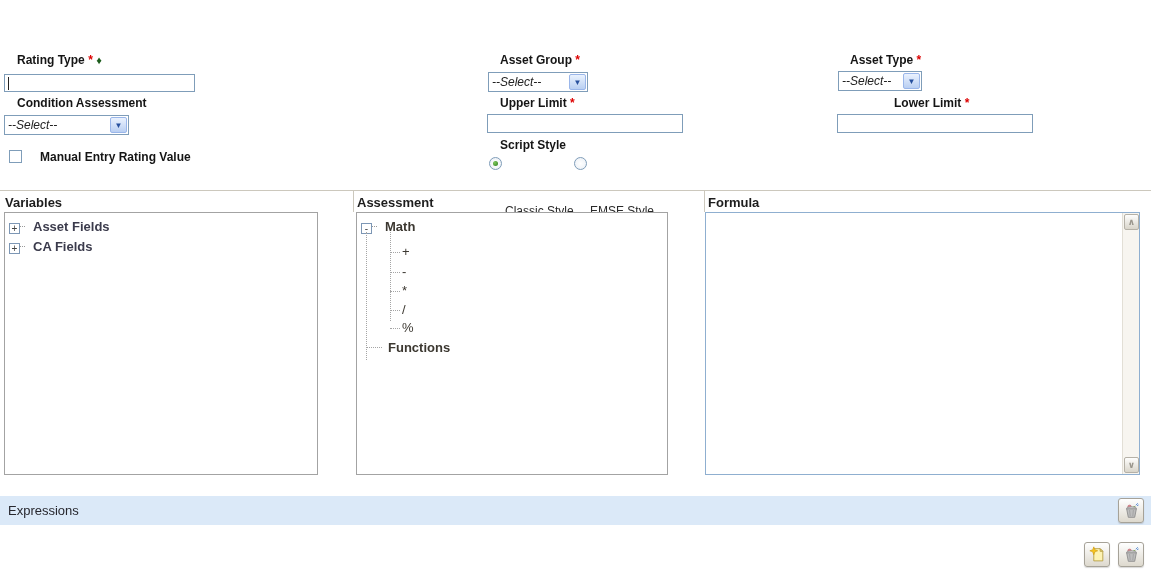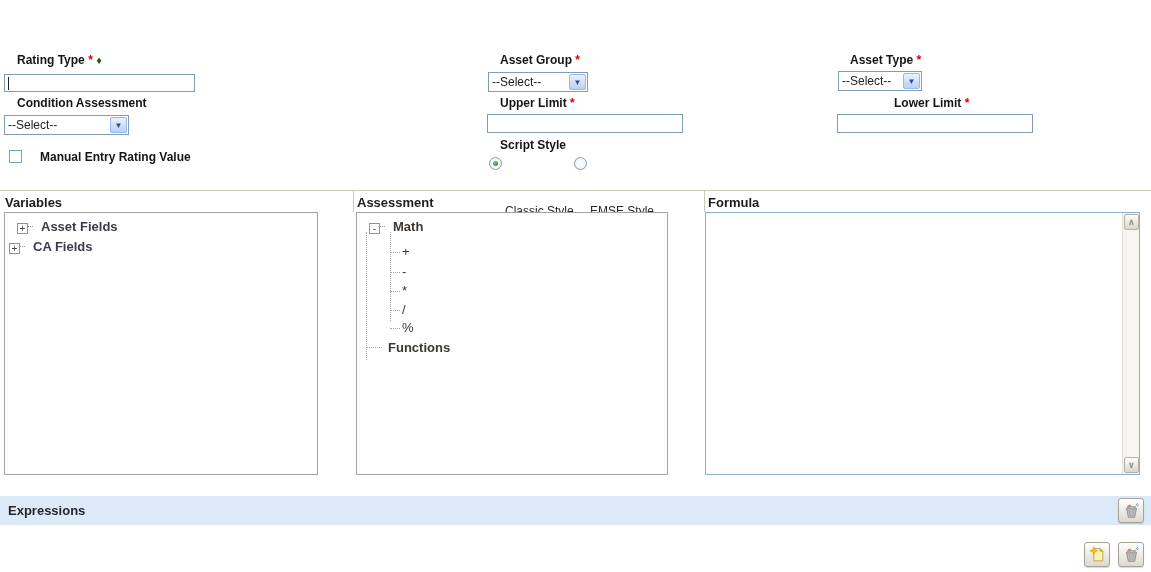--- a/index.html
+++ b/index.html
@@ -19,21 +19,21 @@
   
   .flabel { position:absolute; font-size:12px; font-weight:bold; color:#151515; white-space:nowrap;padding-left:12px; }
   .req { color:#dd0000; font-weight:bold; }
   .diamond { color:#1c5c1c; font-size:11px; }
   .tinput { position:absolute; border:1px solid #7f9db9; background:#fff; font-size:12px;
             padding:0 3px; color:#222; font-family:inherit; }
   .caret { position:absolute; left:3px; top:2px; width:1px; height:13px; background:#222; }
 
   .xpselect { position:absolute; height:20px; border:1px solid #7f9db9; background:#fff;
               display:flex; align-items:center; font-size:12px; color:#222; cursor:pointer; }
-  .xpselect .sel-txt { flex:1; padding-left:3px; white-space:nowrap; overflow:hidden; }
+  .xpselect .sel-txt { flex:1; padding-left:3px; white-space:nowrap; overflow:hidden;font-style:italic; }
   .arrowbtn { width:17px; align-self:stretch; margin:1px; border:1px solid #9ab6ea; border-radius:2px;
               background:linear-gradient(#eaf2fe,#b9cff2); display:flex; align-items:center;
               justify-content:center; color:#27509e; font-size:8px; }
 
   .checkbox { position:absolute; width:13px; height:13px; border:1px solid #7f9db9; background:#fff; }
   .radio { position:absolute; width:13px; height:13px; border:1px solid #7f9db9; border-radius:50%;
            background:radial-gradient(#ffffff,#e9eef4); }
   .radio .dot { position:absolute; left:3px; top:3px; width:5px; height:5px; border-radius:50%;
                 background:radial-gradient(circle at 35% 35%, #7cc75a, #2e7d1f); }
   .rlabel { position:absolute; font-size:12px; color:#2a2a2a; white-space:nowrap;margin-top:47px; }
@@ -60,21 +60,21 @@
   
   .sbtrack { position:absolute; right:0; top:0; width:17px; height:100%;
              background:#f7f5f0; border-left:1px solid #e2dfd6; }
   .sbbtn { position:absolute; left:1px; width:15px; height:16px; border:1px solid #b5b1a7;
            border-radius:2px; background:linear-gradient(#fefefd,#d9d5ca);
            color:#9a968c; font-size:9px; font-weight:bold;
            display:flex; align-items:center; justify-content:center; }
 
   
   .secbar { position:absolute; left:0; width:1151px; background:#dbe9f8; display:flex; align-items:center; }
-  .sectitle { font-size:13px; font-weight:bold; color:#27272e; padding-left:8px; }
+  .sectitle { font-size:13px; font-weight:normal; color:#27272e; padding-left:8px; }
   .iconbtn { position:absolute; width:26px; height:25px; border:1px solid #a6a298; border-radius:3px;
              background:linear-gradient(#ffffff,#ddd9ce); display:flex; align-items:center;
              justify-content:center; cursor:pointer; box-shadow:0 1px 1px rgba(100,100,100,.25); }
 </style>
 </head>
 <body>
 
 <div class="screen">
 
 
@@ -138,31 +138,31 @@
   <div class="tinput" style="left:837px; top:114px; width:196px; height:19px;">
     <span></span>
   </div>
 
   <div class="hdiv"></div>
   <div class="vdiv" style="left:353px;"></div>
   <div class="vdiv" style="left:704px;"></div>
 
   <div class="ptitle" style="left:5px; top:195px;">Variables</div>
   <div class="panelbox" style="left:4px; width:314px;">
-    <div class="treerow" style="left:12px; top:6px;">
+    <div class="treerow" style="left:4px; top:6px;">
       <span class="expbox">+</span><span class="expdash"></span><span class="tlabel">Asset Fields</span>
     </div>
     <div class="treerow" style="left:4px; top:26px;">
       <span class="expbox">+</span><span class="expdash"></span><span class="tlabel">CA Fields</span>
     </div>
   </div>
 
   <div class="ptitle" style="left:357px; top:195px;">Assessment</div>
   <div class="panelbox" style="left:356px; width:312px;">
-    <div class="treerow" style="left:4px; top:6px;margin-left:8px;">
+    <div class="treerow" style="left:4px; top:6px;">
       <span class="expbox">-</span><span class="expdash"></span><span class="olabel">Math</span>
     </div>
     <div class="dotv" style="left:9px; top:19px; height:128px;"></div>
     <div class="dotv" style="left:33px; top:19px; height:89px;"></div>
 
     <div class="doth" style="left:33px; top:39px; width:10px;"></div>
     <div class="opchild" style="left:45px; top:31px;">+</div>
     <div class="doth" style="left:33px; top:59px; width:10px;"></div>
     <div class="opchild" style="left:45px; top:51px;">-</div>
     <div class="doth" style="left:33px; top:78px; width:10px;"></div>

